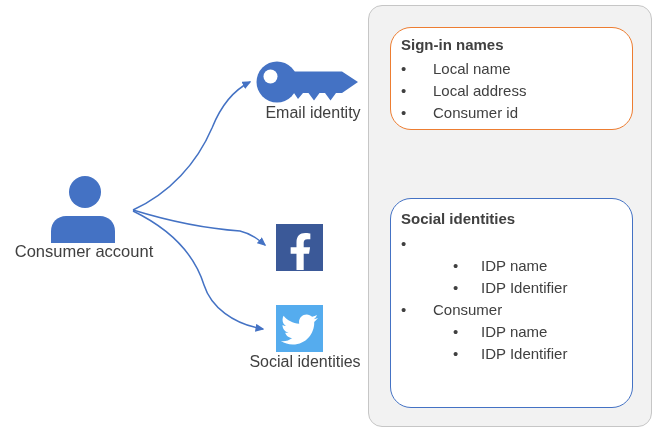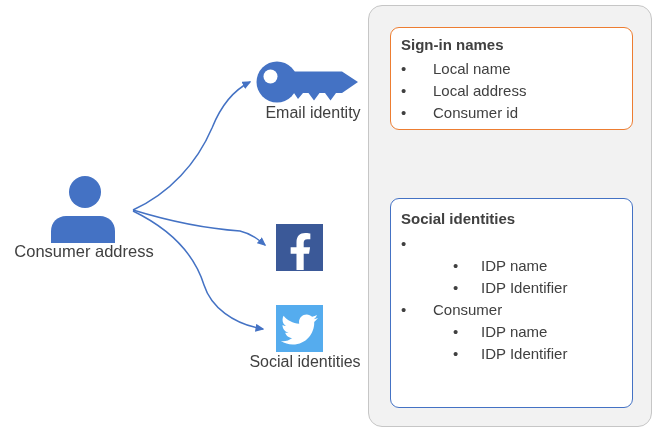--- a/index.html
+++ b/index.html
@@ -8,21 +8,21 @@
     font-family:"Liberation Sans",sans-serif;color:#404040;overflow:hidden;
   }
   
   .panel{
     position:absolute;left:368px;top:5px;width:284px;height:422px;
     background:#f2f2f2;border:1.5px solid #c6c6c6;border-radius:14px;
     box-sizing:border-box;
   }
   
   .box{
-    position:absolute;background:#ffffff;border-radius:9px;box-sizing:border-box;
+    position:absolute;background:#ffffff;border-radius:21px;box-sizing:border-box;
     font-size:15px;color:#404040;
   }
   .box.signin  {left:390px;top:27px; width:243px;height:103px;border:1.6px solid #ED7D31;padding:8px 6px 0 10px;}
   .box.password{left:390px;top:136px;width:243px;height:38px; border:1.6px solid #ED7D31;padding:8px 6px 0 10px;}
   .box.social  {left:390px;top:198px;width:243px;height:210px;border:1.6px solid #4472C4;padding:11px 6px 0 10px;}
   .box-title{font-weight:bold;font-size:15px;line-height:18px;}
   .box.signin .box-title{margin-bottom:4px;}
   .box.social .box-title{margin-bottom:5px;}
   .row{display:flex;line-height:22px;font-size:15px;}
   .row .b{flex:0 0 32px;}
@@ -56,21 +56,21 @@
     </defs>
     <path d="M133,210 C170,193 197,163 212,128 C222,103 236,89 250,82" fill="none" stroke="#4472C4" stroke-width="1.5" marker-end="url(#ah)"></path>
     <path d="M133,210 C172,222 212,229 240,231 C252,234 259,240 265,245" fill="none" stroke="#4472C4" stroke-width="1.5" marker-end="url(#ah)"></path>
     <path d="M133,211 C168,228 194,253 204,285 C211,307 233,324 263,329" fill="none" stroke="#4472C4" stroke-width="1.5" marker-end="url(#ah)"></path>
   </svg>
 
   <svg class="svg-abs person-svg" width="66" height="70" viewBox="0 0 66 70">
     <circle cx="35" cy="17" r="16" fill="#4472C4"></circle>
     <path d="M1,68 V56 C1,47.5 7.5,41 16,41 H50 C58.5,41 65,47.5 65,56 V68 Z" fill="#4472C4"></path>
   </svg>
-  <div class="node-label lbl-consumer">Consumer address</div>
+  <div class="node-label lbl-consumer">Consumer account</div>
 
   <svg class="svg-abs key-svg" width="106" height="48" viewBox="0 0 106 48">
     <circle cx="22" cy="24" r="20.5" fill="#4472C4"></circle>
     <path d="M38,13.5 H87 L103,24 L87,35 H81 L75.5,42.5 L70,35 H64.5 L59,42.5 L53.5,35 H48 L43,41 L38,33.5 Z" fill="#4472C4"></path>
     <circle cx="15.5" cy="18.5" r="7" fill="#ffffff"></circle>
   </svg>
   <div class="node-label lbl-local">Email identity</div>
 
   <div class="fb">
     <svg viewBox="0 0 320 512">

